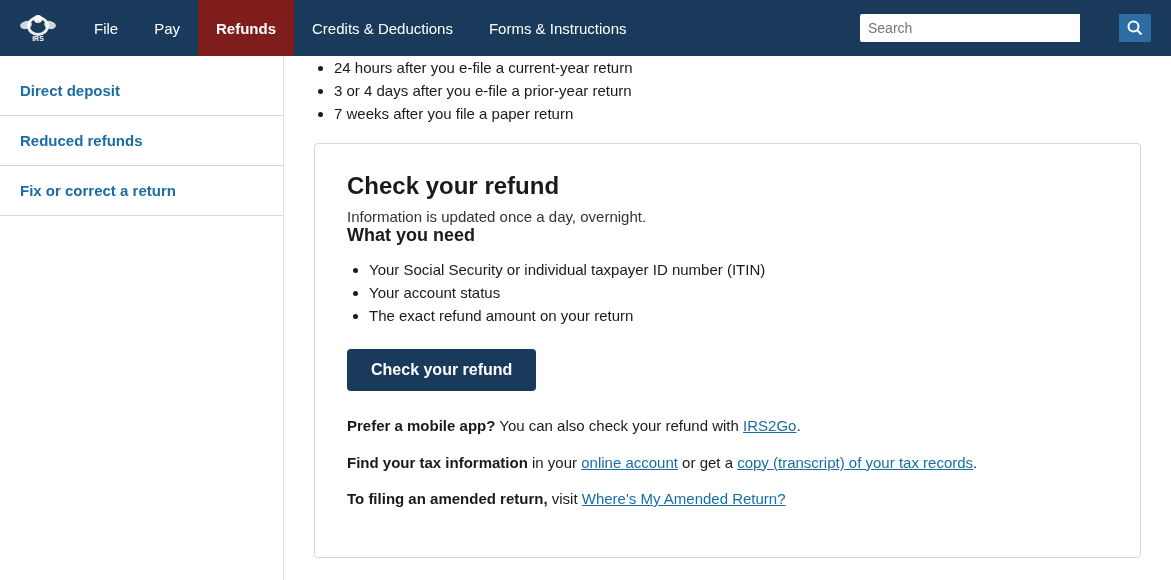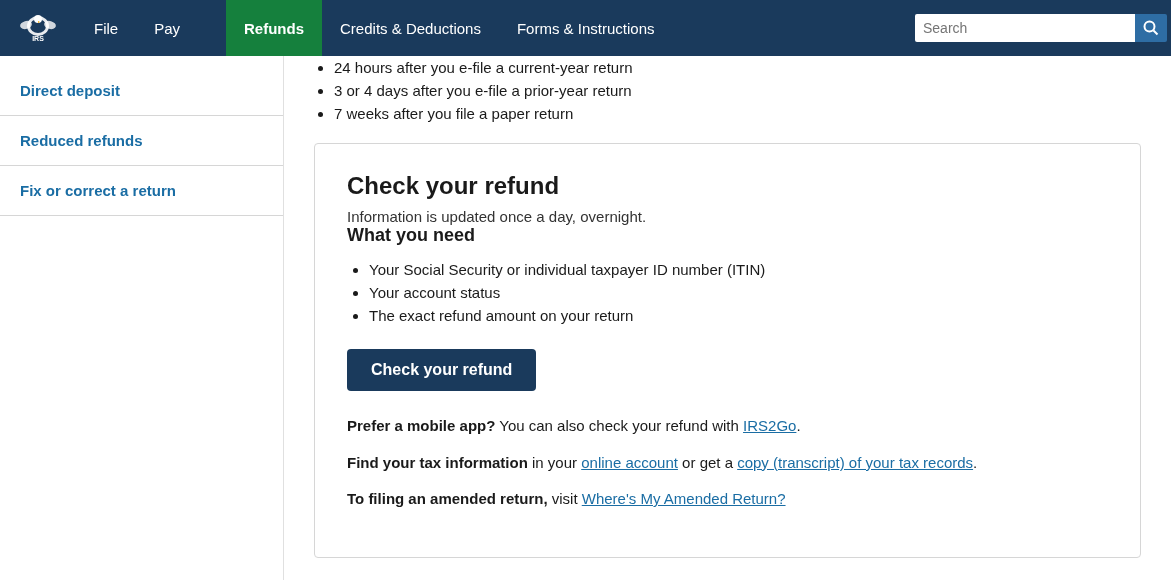--- a/index.html
+++ b/index.html
@@ -35,29 +35,29 @@
       display: flex;
       align-items: center;
       font-size: 15px;
       font-weight: 400;
       border: none;
       background: transparent;
       cursor: pointer;
       height: 100%;
     }
     .nav-link.active {
-      background: #15803d;
-      font-weight: 700;
-      margin-left: 28px;
+      background: #7f1d1d;
+      font-weight: 700;
     }
     .nav-search {
       margin-left: auto;
       display: flex;
       align-items: center;
-      padding-right: 4px;
+      padding-right: 20px;
+      gap: 39px;
     }
     .nav-search input {
       width: 220px;
       height: 28px;
       border: none;
       padding: 0 8px;
       font-size: 14px;
       border-radius: 2px 0 0 2px;
       outline: none;
     }

